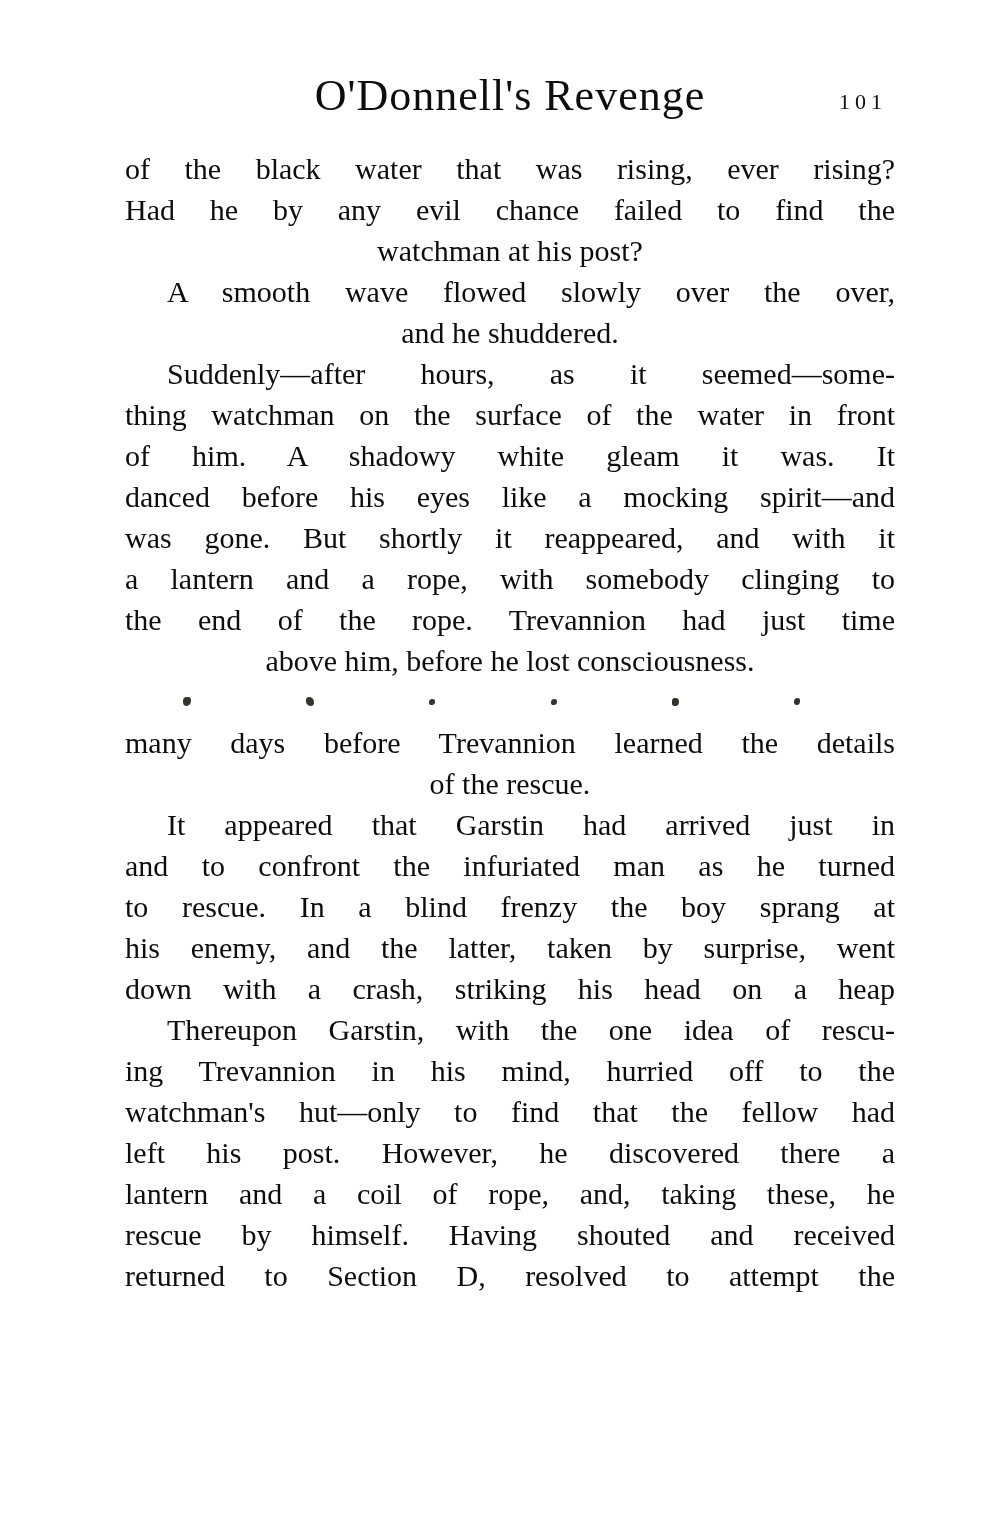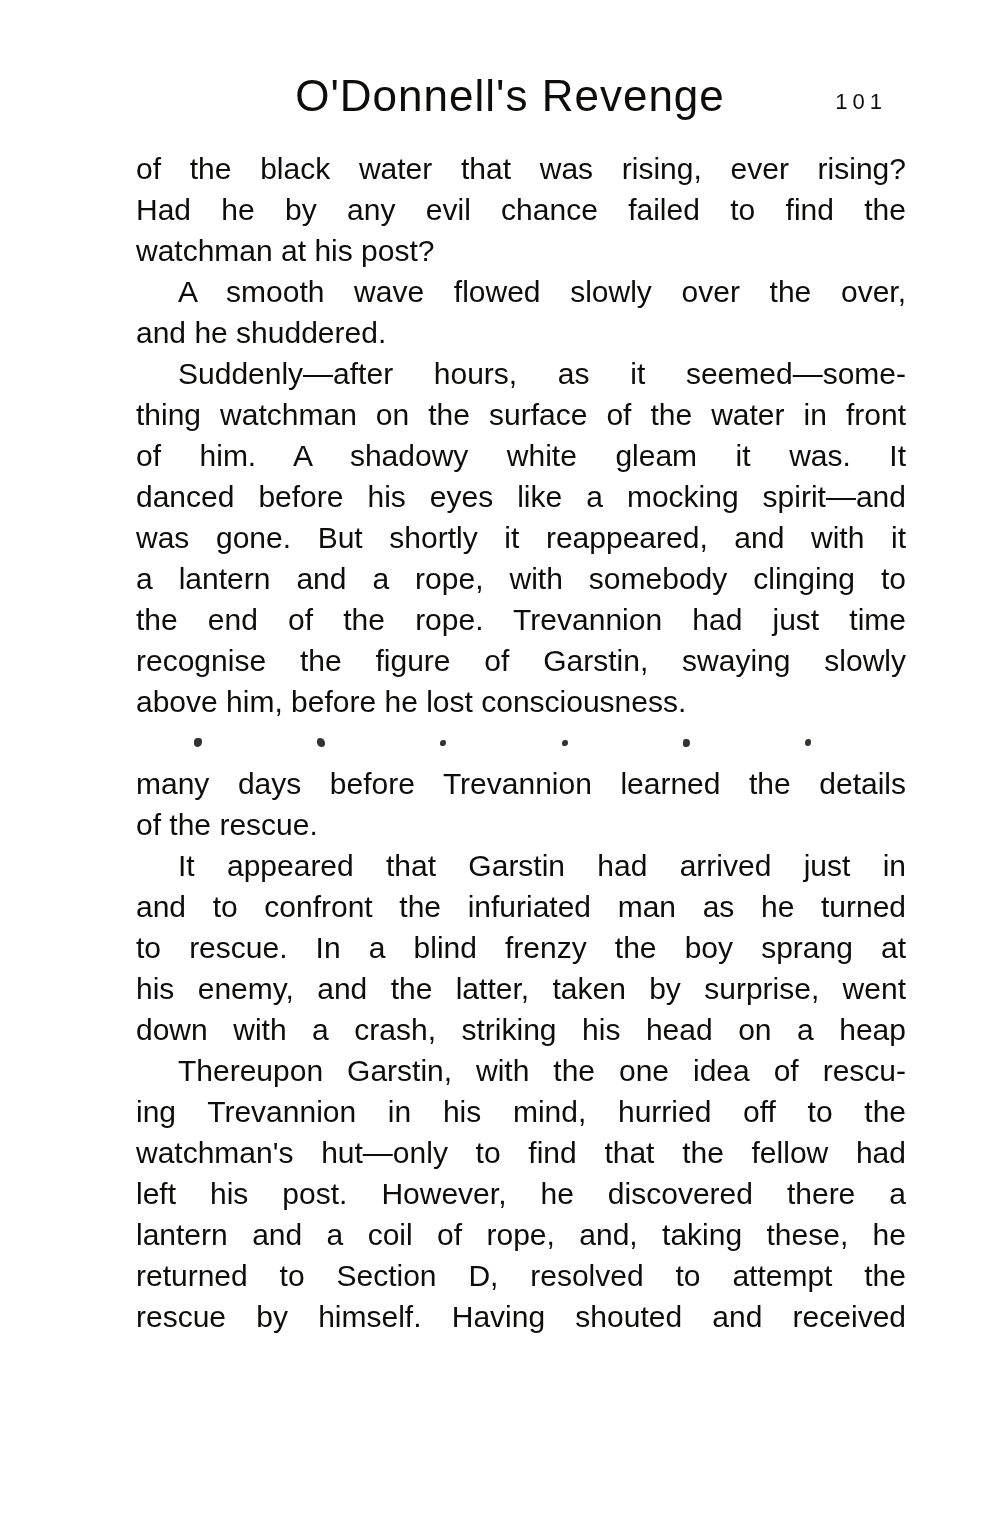--- a/index.html
+++ b/index.html
@@ -3,21 +3,21 @@
 <meta charset="utf-8">
 <style>
   html, body { margin: 0; padding: 0; background: #e8e8e8; }
   .page {
     position: relative;
     width: 1000px;
     height: 1531px;
     margin: 0 auto;
     background: #ffffff;
     color: #0e0d0b;
-    font-family: Liberation Sans, sans-serif;
+    font-family: Liberation Serif, serif;
     overflow: hidden;
   }
   .hdr {
     position: absolute;
     top: 68px;
     left: 125px;
     width: 770px;
     height: 60px;
   }
   .title {
@@ -31,27 +31,27 @@
     position: absolute;
     right: 8px;
     top: 14px;
     font-size: 22px;
     letter-spacing: 5px;
     line-height: 40px;
   }
   .body {
     position: absolute;
     top: 148px;
-    left: 136px;
+    left: 125px;
     width: 770px;
     font-size: 30px;
     line-height: 41px;
   }
   .para { margin: 0; padding: 0; }
-  .line { display: block; }
+  .line { display: block; text-align: center; }
   .line.j {
     text-align: justify;
     text-align-last: justify;
   }
   .line.ind { text-indent: 42px; }
   .sep {
     height: 41px;
     display: flex;
     align-items: center;
     justify-content: space-between;
@@ -95,21 +95,20 @@
     </p>
 
     <p class="para">
       <span class="line j ind">Suddenly—after hours, as it seemed—some-</span>
       <span class="line j">thing watchman on the surface of the water in front</span>
       <span class="line j">of him. A shadowy white gleam it was. It</span>
       <span class="line j">danced before his eyes like a mocking spirit—and</span>
       <span class="line j">was gone. But shortly it reappeared, and with it</span>
       <span class="line j">a lantern and a rope, with somebody clinging to</span>
       <span class="line j">the end of the rope. Trevannion had just time</span>
-      <span class="line j">recognise the figure of Garstin, swaying slowly</span>
       <span class="line">above him, before he lost consciousness.</span>
     </p>
 
     <div class="sep">
       <span class="dot"></span>
       <span class="dot"></span>
       <span class="dot"></span>
       <span class="dot"></span>
       <span class="dot"></span>
       <span class="dot"></span>
@@ -127,18 +126,18 @@
       <span class="line j">his enemy, and the latter, taken by surprise, went</span>
       <span class="line j">down with a crash, striking his head on a heap</span>
     </p>
 
     <p class="para">
       <span class="line j ind">Thereupon Garstin, with the one idea of rescu-</span>
       <span class="line j">ing Trevannion in his mind, hurried off to the</span>
       <span class="line j">watchman's hut—only to find that the fellow had</span>
       <span class="line j">left his post. However, he discovered there a</span>
       <span class="line j">lantern and a coil of rope, and, taking these, he</span>
+      <span class="line j">rescue by himself. Having shouted and received</span>
       <span class="line j">returned to Section D, resolved to attempt the</span>
-      <span class="line j">rescue by himself. Having shouted and received</span>
     </p>
 
   </main>
 </div>
 
 </body></html>

